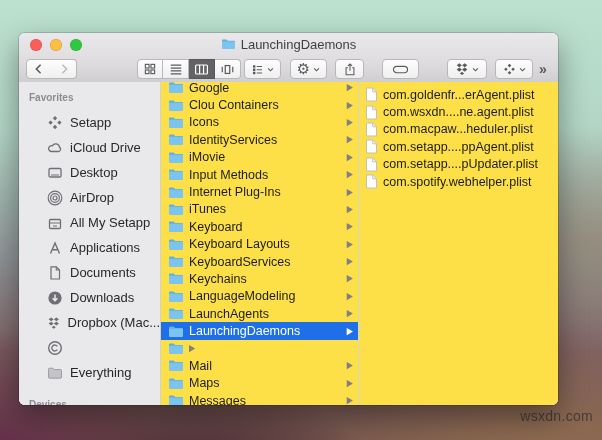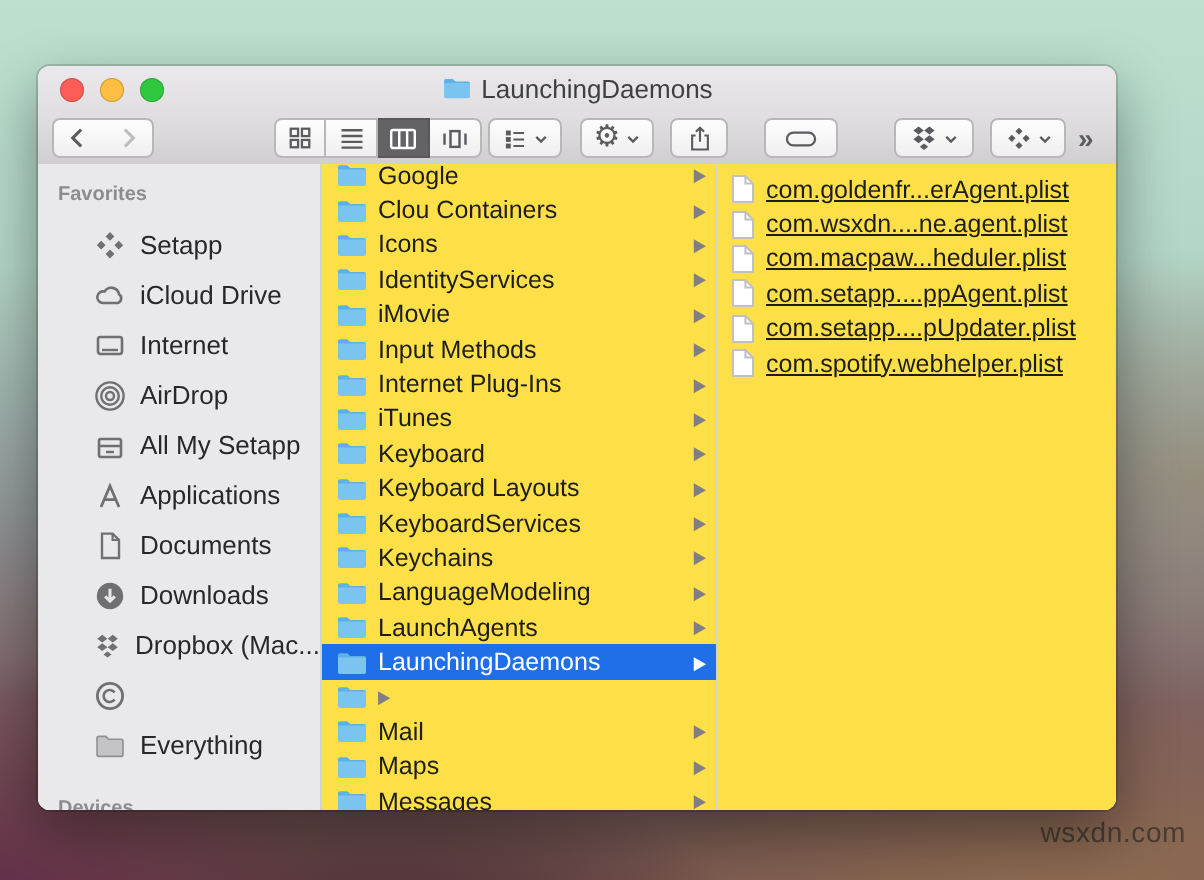--- a/index.html
+++ b/index.html
@@ -83,21 +83,21 @@
   .files .list{margin-top:4px;}
   .row{
     display:flex;align-items:center;height:17.4px;padding-left:7px;gap:5px;
     color:#1d1d1f;
   }
   .row .lbl{font-size:12.5px;flex:1;white-space:nowrap;overflow:hidden;}
   .row .arrow{font-size:8px;color:#7f7f84;margin-right:5px;transform:scaleY(1.15);}
   .row.selected{background:var(--sel,#1f6fe9);}
   .row.selected .lbl{color:#fff;}
   .row.selected .arrow{color:#fff;}
-  .frow{padding-left:6px;text-decoration:underline;}
+  .frow{padding-left:6px;}
   .hidden-defs{position:absolute;width:0;height:0;overflow:hidden;}
 </style>
 </head>
 <body>
 
 <svg class="hidden-defs" aria-hidden="true">
   <defs>
     <symbol id="i-setapp" viewBox="0 0 16 16">
       <path fill="currentColor" d="M8 1l2.2 2.2L8 5.4 5.8 3.2zM3.6 5.4l2.2 2.2-2.2 2.2L1.4 7.6zM12.4 5.4l2.2 2.2-2.2 2.2-2.2-2.2zM8 9.8l2.2 2.2L8 14.2 5.8 12z"></path>
     </symbol>
@@ -303,21 +303,21 @@
             <svg width="16" height="16">
               <use href="#i-icloud"></use>
             </svg>
             <span class="lbl">iCloud Drive</span>
           </div>
 
           <div class="side-item">
             <svg width="16" height="16">
               <use href="#i-desktop"></use>
             </svg>
-            <span class="lbl">Internet</span>
+            <span class="lbl">Desktop</span>
           </div>
 
           <div class="side-item">
             <svg width="16" height="16">
               <use href="#i-airdrop"></use>
             </svg>
             <span class="lbl">AirDrop</span>
           </div>
 
           <div class="side-item">

